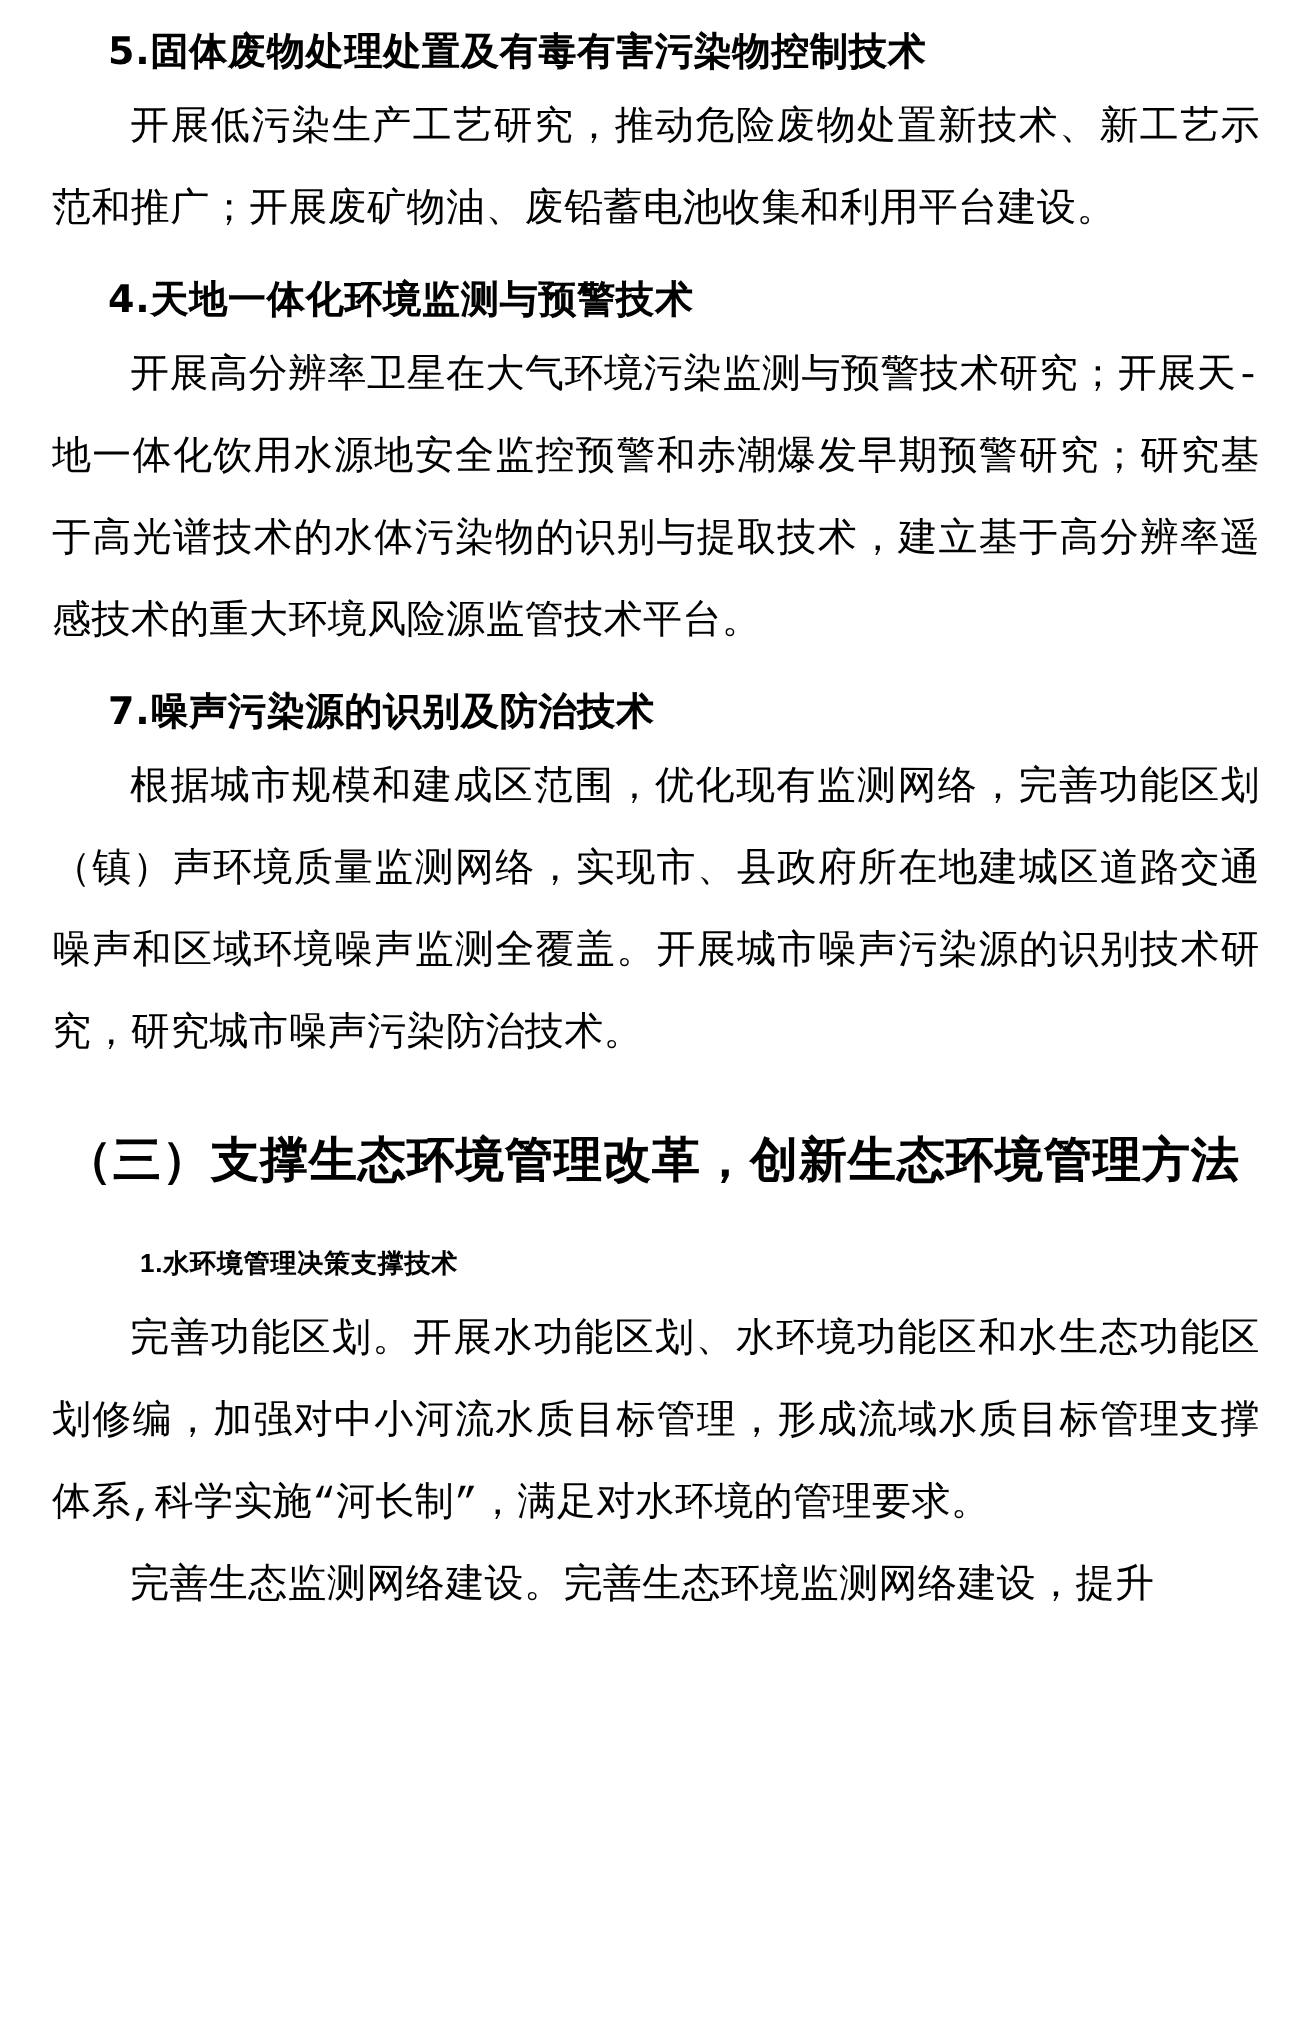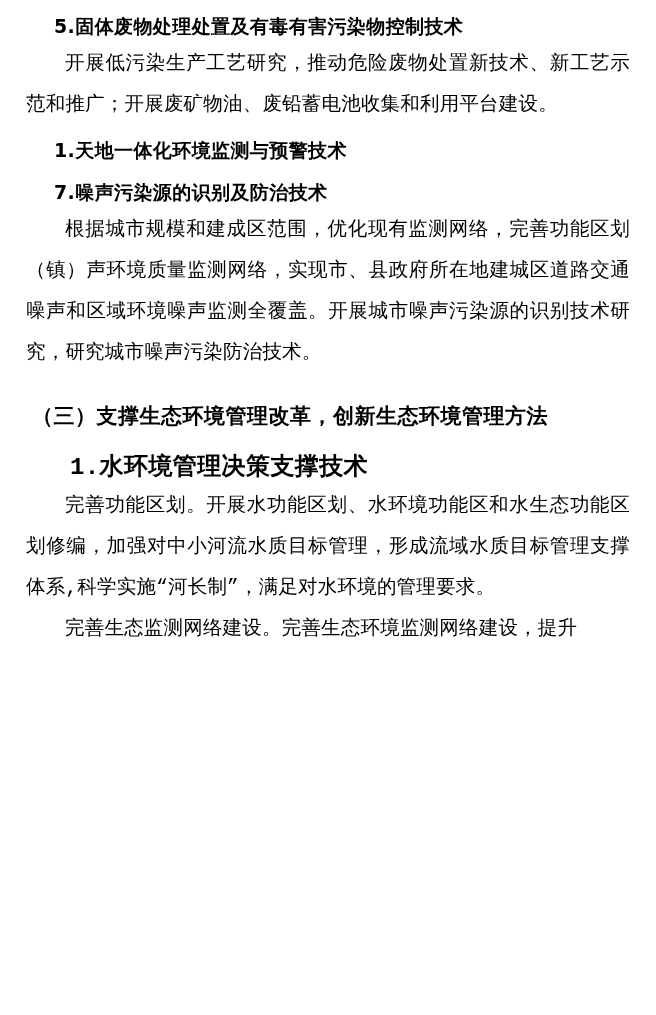--- a/index.html
+++ b/index.html
@@ -27,31 +27,31 @@
     font-size: 19px;
     line-height: 36px;
     margin: 0 0 0 0;
     padding-left: 28px;
     letter-spacing: 0.4px;
     white-space: nowrap;
   }
   .heading-section {
     font-family: "DejaVu Sans", "Liberation Sans", sans-serif;
     font-weight: bold;
-    font-size: 21px;
+    font-size: 24px;
     line-height: 40px;
     margin: 0;
     padding-left: 6px;
     letter-spacing: 0.5px;
     white-space: nowrap;
   }
   .heading-sub {
-    font-family: Liberation Mono, monospace;
+    font-family: Liberation Sans, sans-serif;
     font-weight: bold;
-    font-size: 24px;
+    font-size: 13px;
     line-height: 36px;
     margin: 0;
     padding-left: 44px;
     letter-spacing: 0.4px;
     white-space: nowrap;
   }
   p.body {
     font-family: Liberation Mono, monospace;
     font-size: 19.5px;
     line-height: 41px;
@@ -67,21 +67,22 @@
 </style>
 </head>
 <body>
 
 <div id="page">
 
   <div class="heading-num">5.固体废物处理处置及有毒有害污染物控制技术</div>
   <p class="body">开展低污染生产工艺研究，推动危险废物处置新技术、新工艺示范和推广；开展废矿物油、废铅蓄电池收集和利用平台建设。</p>
 
   <div class="gap-sm"></div>
-  <div class="heading-num">1.天地一体化环境监测与预警技术</div>
+  <div class="heading-num">4.天地一体化环境监测与预警技术</div>
+  <p class="body">开展高分辨率卫星在大气环境污染监测与预警技术研究；开展天-地一体化饮用水源地安全监控预警和赤潮爆发早期预警研究；研究基于高光谱技术的水体污染物的识别与提取技术，建立基于高分辨率遥感技术的重大环境风险源监管技术平台。</p>
 
   <div class="gap-sm"></div>
   <div class="heading-num">7.噪声污染源的识别及防治技术</div>
   <p class="body">根据城市规模和建成区范围，优化现有监测网络，完善功能区划（镇）声环境质量监测网络，实现市、县政府所在地建城区道路交通噪声和区域环境噪声监测全覆盖。开展城市噪声污染源的识别技术研究，研究城市噪声污染防治技术。</p>
 
   <div class="gap-lg"></div>
   <div class="heading-section">（三）支撑生态环境管理改革，创新生态环境管理方法</div>
 
   <div class="gap-md"></div>
   <div class="heading-sub">1.水环境管理决策支撑技术</div>

